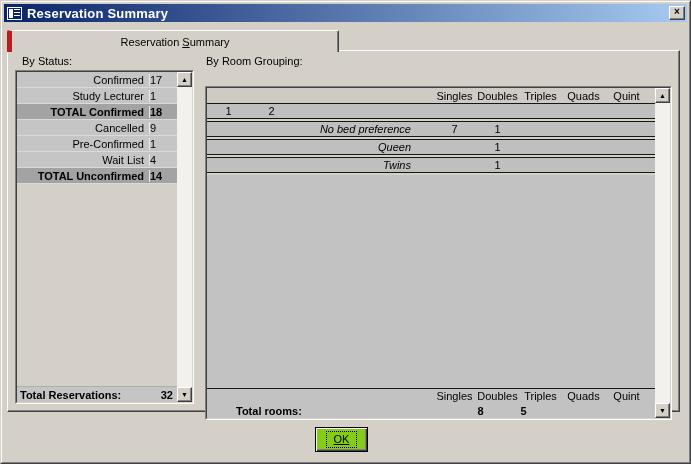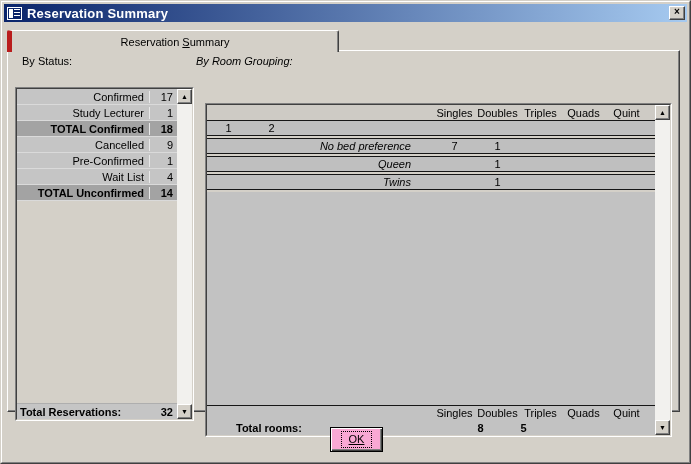--- a/index.html
+++ b/index.html
@@ -56,25 +56,25 @@
   .tab u { text-decoration: underline; }
   .tabpage {
     position: absolute; left: 5px; top: 48px; width: 673px; height: 362px;
     background: #d4d0c8;
     border: 1px solid; border-color: #ffffff #404040 #404040 #ffffff;
     box-shadow: inset -1px -1px 0 #808080;
   }
 
   .group-label { position: absolute; top: 4px; }
   .lbl-status { left: 14px; }
-  .lbl-room { left: 188px; font-style: italic; }
+  .lbl-room { left: 198px; }
 
   
   .listbox {
-    position: absolute; top: 36px;
+    position: absolute; top: 19px;
     border: 1px solid; border-color: #808080 #ffffff #ffffff #808080;
   }
   .lb-inner {
     width: 100%; height: 100%;
     border: 1px solid; border-color: #404040 #d4d0c8 #d4d0c8 #404040;
     position: relative; overflow: hidden;
   }
   .listbox.left { left: 7px; width: 179px; height: 334px; }
   .listbox.right { left: 197px; width: 467px; height: 334px; margin-top: 16px; }
 
@@ -90,21 +90,21 @@
   }
   .scroll-btn.up { top: 0; }
   .scroll-btn.down { bottom: 0; }
 
   
   .status-row {
     height: 16px; flex: 0 0 16px; display: flex; align-items: center;
     background: #c5c5c5; border-bottom: 1px solid #dadada;
   }
   .status-row .s-label { width: 133px; text-align: right; padding-right: 5px; border-right: 1px solid #e9e9e9; }
-  .status-row .s-count { flex: 1; text-align: right; padding-right: 4px; }
+  .status-row .s-count { flex: 1; text-align: left; padding-right: 4px; }
   .status-row.total { background: #a3a3a3; font-weight: bold; }
   .status-footer {
     height: 16px; flex: 0 0 16px; display: flex; align-items: center;
     background: #c5c5c5; font-weight: bold; border-top: 1px solid #aeaeae;
   }
   .status-footer .f-label { flex: 1; text-align: left; padding-left: 3px; }
   .status-footer .f-value { text-align: right; padding-right: 4px; }
 
   
   .room-hrow {
@@ -122,22 +122,22 @@
   }
   .room-row .r-label { flex: 0 0 226px; text-align: right; padding-right: 22px; font-style: italic; }
   .room-filler { flex: 1; background: #c2c2c2; }
   .room-footer { flex: 0 0 auto; border-top: 1px solid #161616; background: #c2c2c2; }
   .room-hrow.repeat { background: #c2c2c2; height: 14px; flex-basis: 14px; }
   .room-totals { height: 15px; display: flex; align-items: center; font-weight: bold; background: #c2c2c2; padding-left: 26px; }
   .room-totals .f-label { flex: 0 0 226px; text-align: left; padding-left: 3px; }
 
   
   .ok-btn {
-    position: absolute; left: 328px; top: 425px; width: 53px; height: 25px;
-    background: #f9a8d4;
+    position: absolute; left: 313px; top: 425px; width: 53px; height: 25px;
+    background: #84cc16;
     border: 1px solid #000;
     box-shadow: inset 1px 1px 0 #ffffff, inset -1px -1px 0 #404040, inset -2px -2px 0 #808080;
     display: grid; place-items: center; cursor: default; text-decoration: underline;
   }
   .ok-focus { border: 1px dotted #000; padding: 1px 7px 2px 7px; font-size: 11px; }
 </style>
 </head>
 <body>
 
 <div class="dialog">

